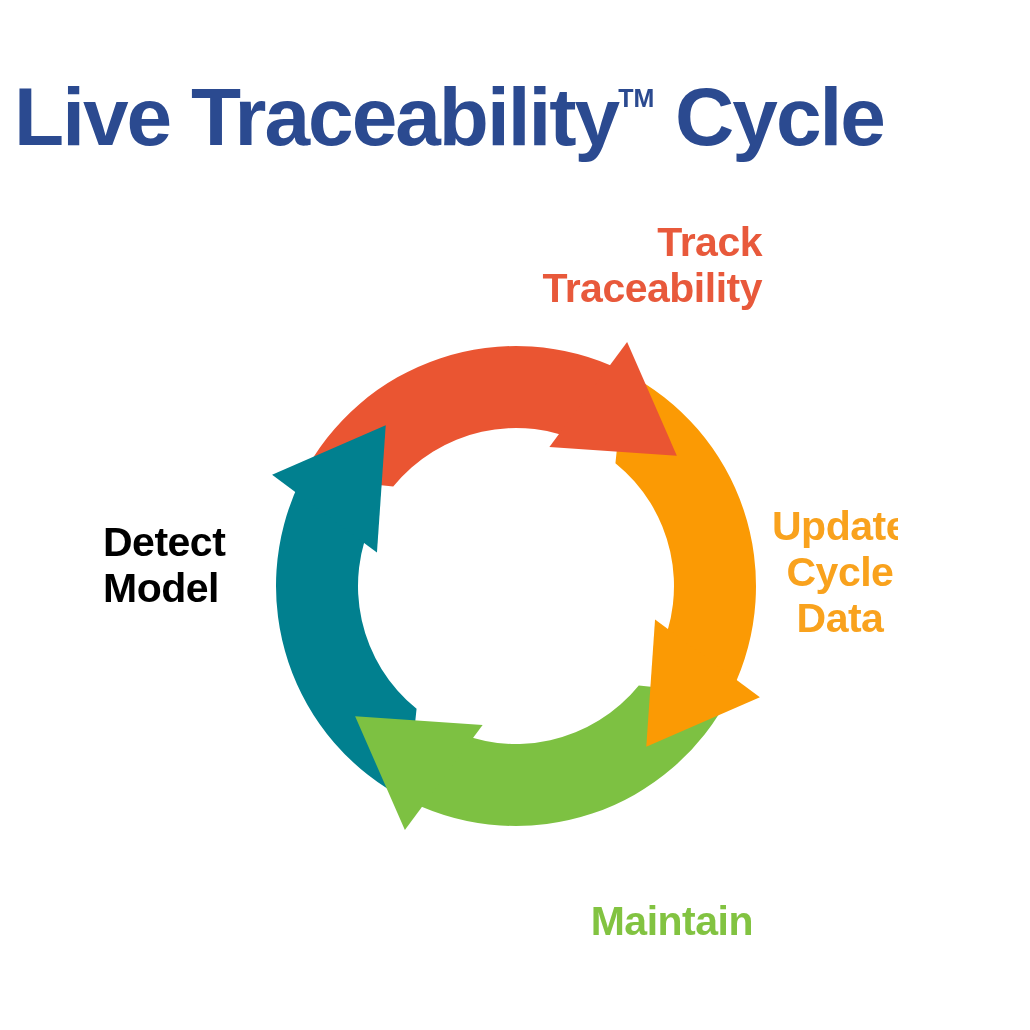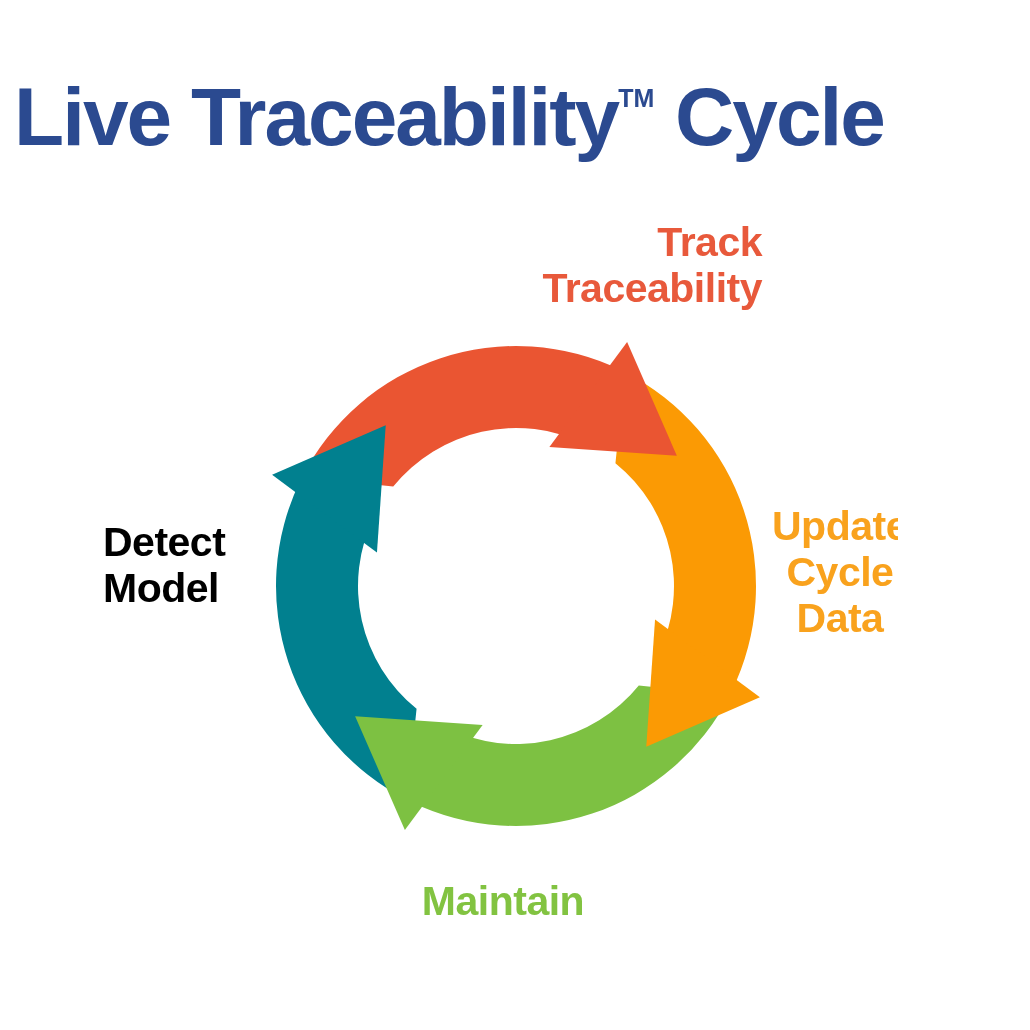--- a/index.html
+++ b/index.html
@@ -36,21 +36,21 @@
   .step-label{
     position:absolute;
     font-size:41px;
     font-weight:700;
     letter-spacing:-0.5px;
     line-height:46px;
   }
   .step-label span{display:block;}
   .label-top{ left:262px; top:219px; width:500px; text-align:right; }
   .label-right{ left:772px; top:503px; text-align:center; }
-  .label-bottom{ left:253px; top:878px; width:500px; text-align:center; }
+  .label-bottom{ left:253px; top:898px; width:500px; text-align:right; }
   .label-left{ left:71px; top:519px; text-align:left; }
 </style>
 </head>
 <body>
 
 <div class="canvas">
 
   <div class="title" style="color: rgb(43, 74, 144);">
     <span>Live Traceability</span><span class="tm">TM</span><span> Cycle</span>
   </div>

